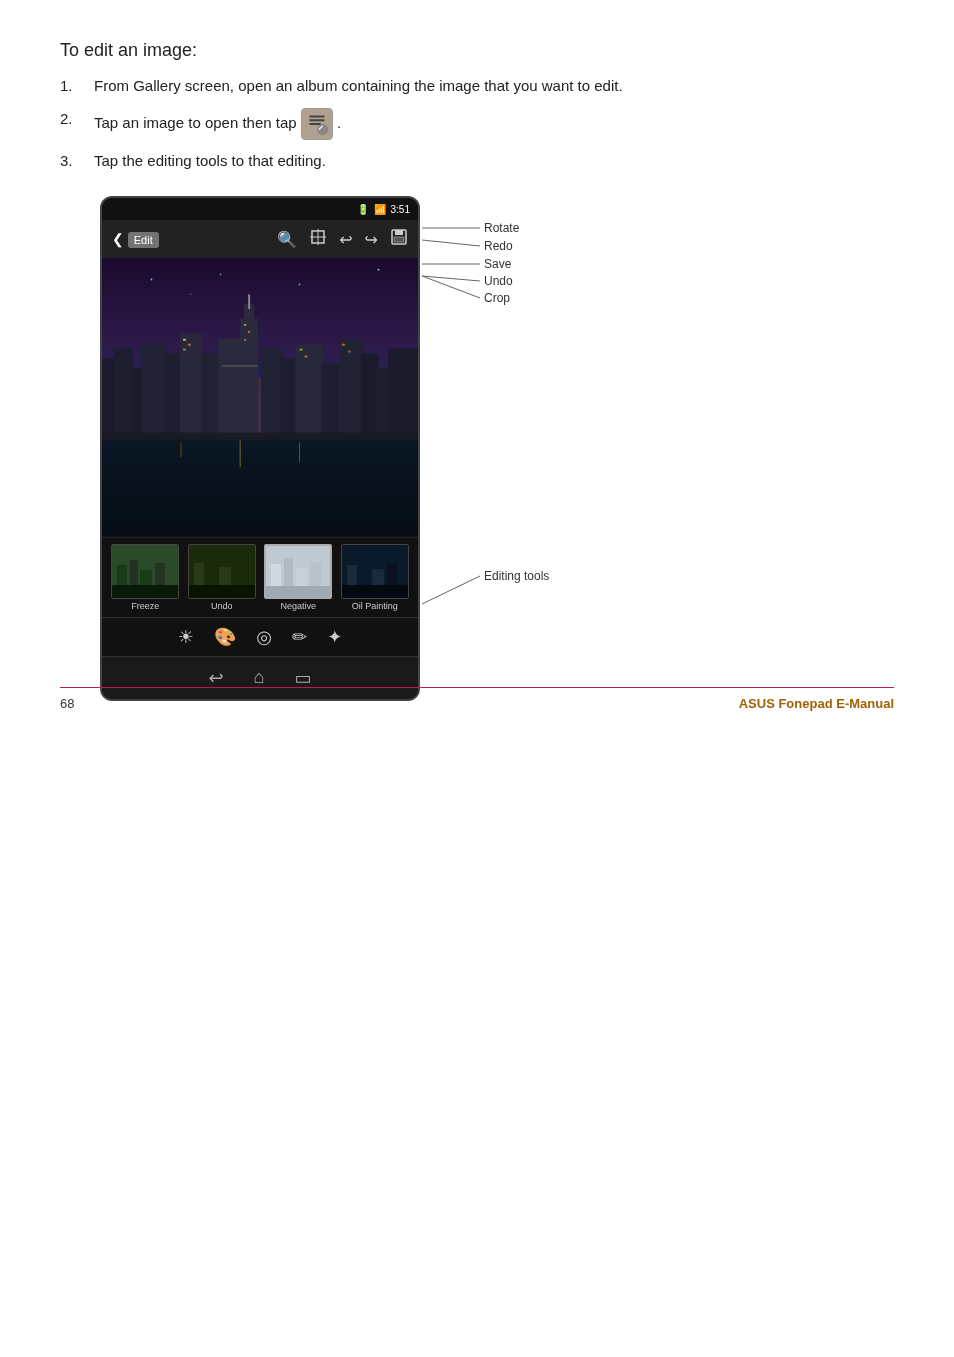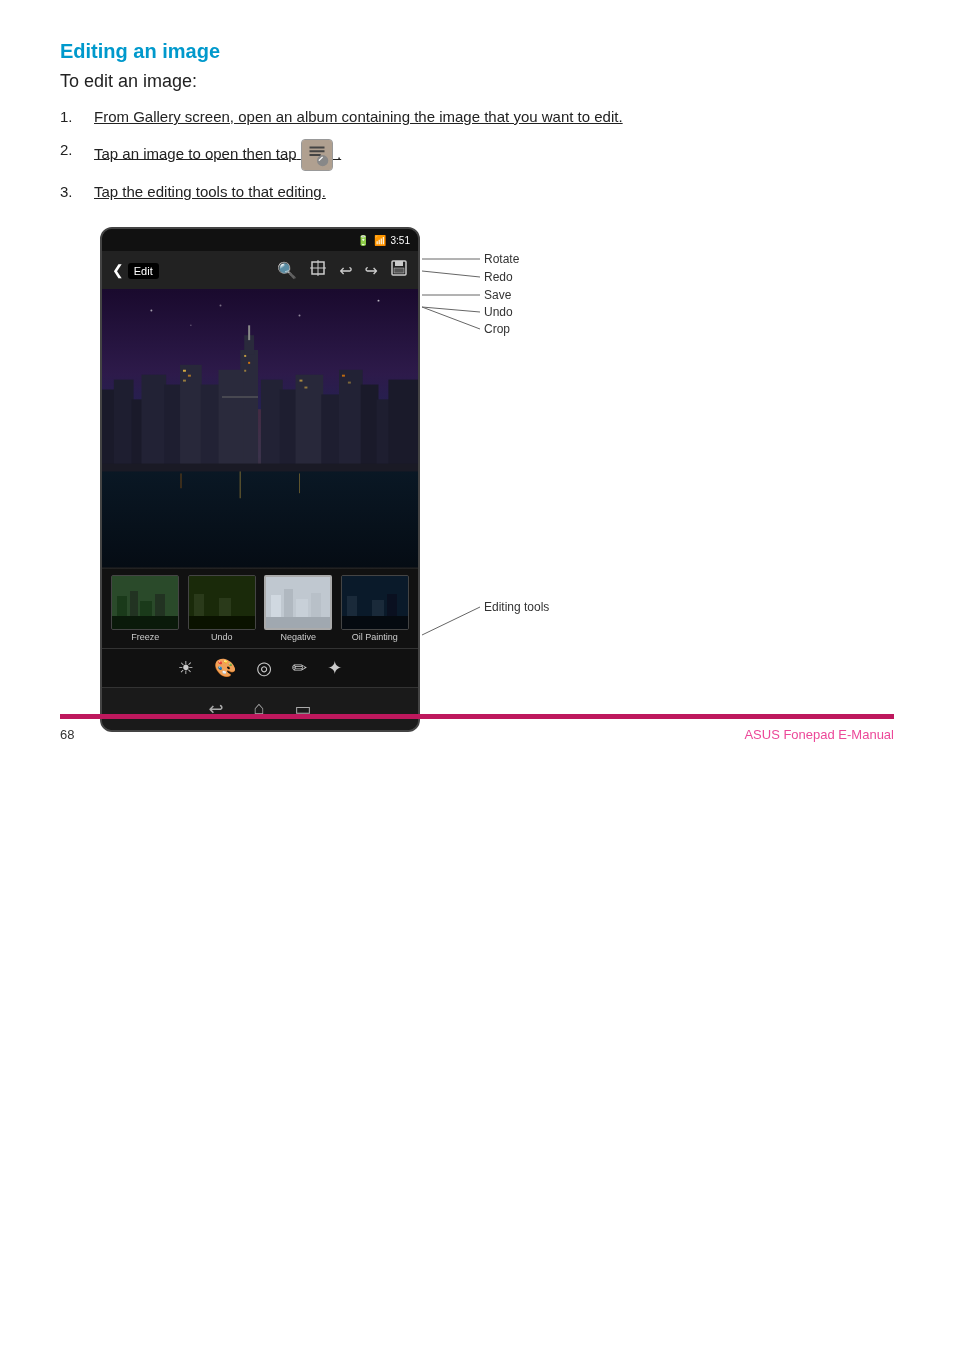--- a/index.html
+++ b/index.html
@@ -42,21 +42,20 @@
       font-size: 15px;
       line-height: 1.5;
     }
     .steps li .step-num {
       min-width: 24px;
       font-size: 15px;
       font-weight: normal;
     }
     .steps li .step-text {
       flex: 1;
-      text-decoration: underline;
     }
     .inline-icon {
       display: inline-block;
       width: 32px;
       height: 32px;
       background: #ccc;
       border: 1px solid #999;
       border-radius: 4px;
       vertical-align: middle;
       position: relative;
@@ -228,43 +227,43 @@
 
     
     .page-footer {
       position: absolute;
       bottom: 30px;
       left: 60px;
       right: 60px;
       display: flex;
       justify-content: space-between;
       align-items: center;
-      border-top: 5px solid #be185d;
+      border-top: 1px solid #be185d;
       padding-top: 8px;
     }
     .footer-page-num {
       font-size: 13px;
       color: #333;
     }
     .footer-title {
       font-size: 13px;
-      color: #ec4899;
+      color: #a16207;
+      font-weight: bold;
     }
 
     .phone-wrapper {
       position: relative;
       display: inline-block;
     }
   </style>
 </head>
 <body>
 
 <div class="page">
 
-  <h1 class="section-title">Editing an image</h1>
   <p class="intro-text">To edit an image:</p>
 
   <ol class="steps">
     <li>
       <span class="step-num">1.</span>
       <span class="step-text">From Gallery screen, open an album containing the image that you want to edit.</span>
     </li>
     <li>
       <span class="step-num">2.</span>
       <span class="step-text">
@@ -301,21 +300,21 @@
         <div class="phone-status-bar">
           <span>🔋</span>
           <span>📶</span>
           <span>3:51</span>
         </div>
 
         <div class="phone-toolbar">
           <div class="toolbar-back">
             <span>❮</span>
             <span>
-              <span style="background:#000000; color:#fff; padding:2px 6px; border-radius:3px; font-size:11px;">Edit</span>
+              <span style="background:#737373; color:#fff; padding:2px 6px; border-radius:3px; font-size:11px;">Edit</span>
             </span>
           </div>
           <div class="toolbar-icons">
 
             <span class="toolbar-icon">🔍</span>
 
             <span class="toolbar-icon">
               <svg width="18" height="18" viewBox="0 0 18 18" fill="none" xmlns="http://www.w3.org/2000/svg">
                 <rect x="3" y="3" width="12" height="12" stroke="#ccc" stroke-width="1.5" fill="none"></rect>
                 <line x1="1" y1="9" x2="17" y2="9" stroke="#ccc" stroke-width="1"></line>

